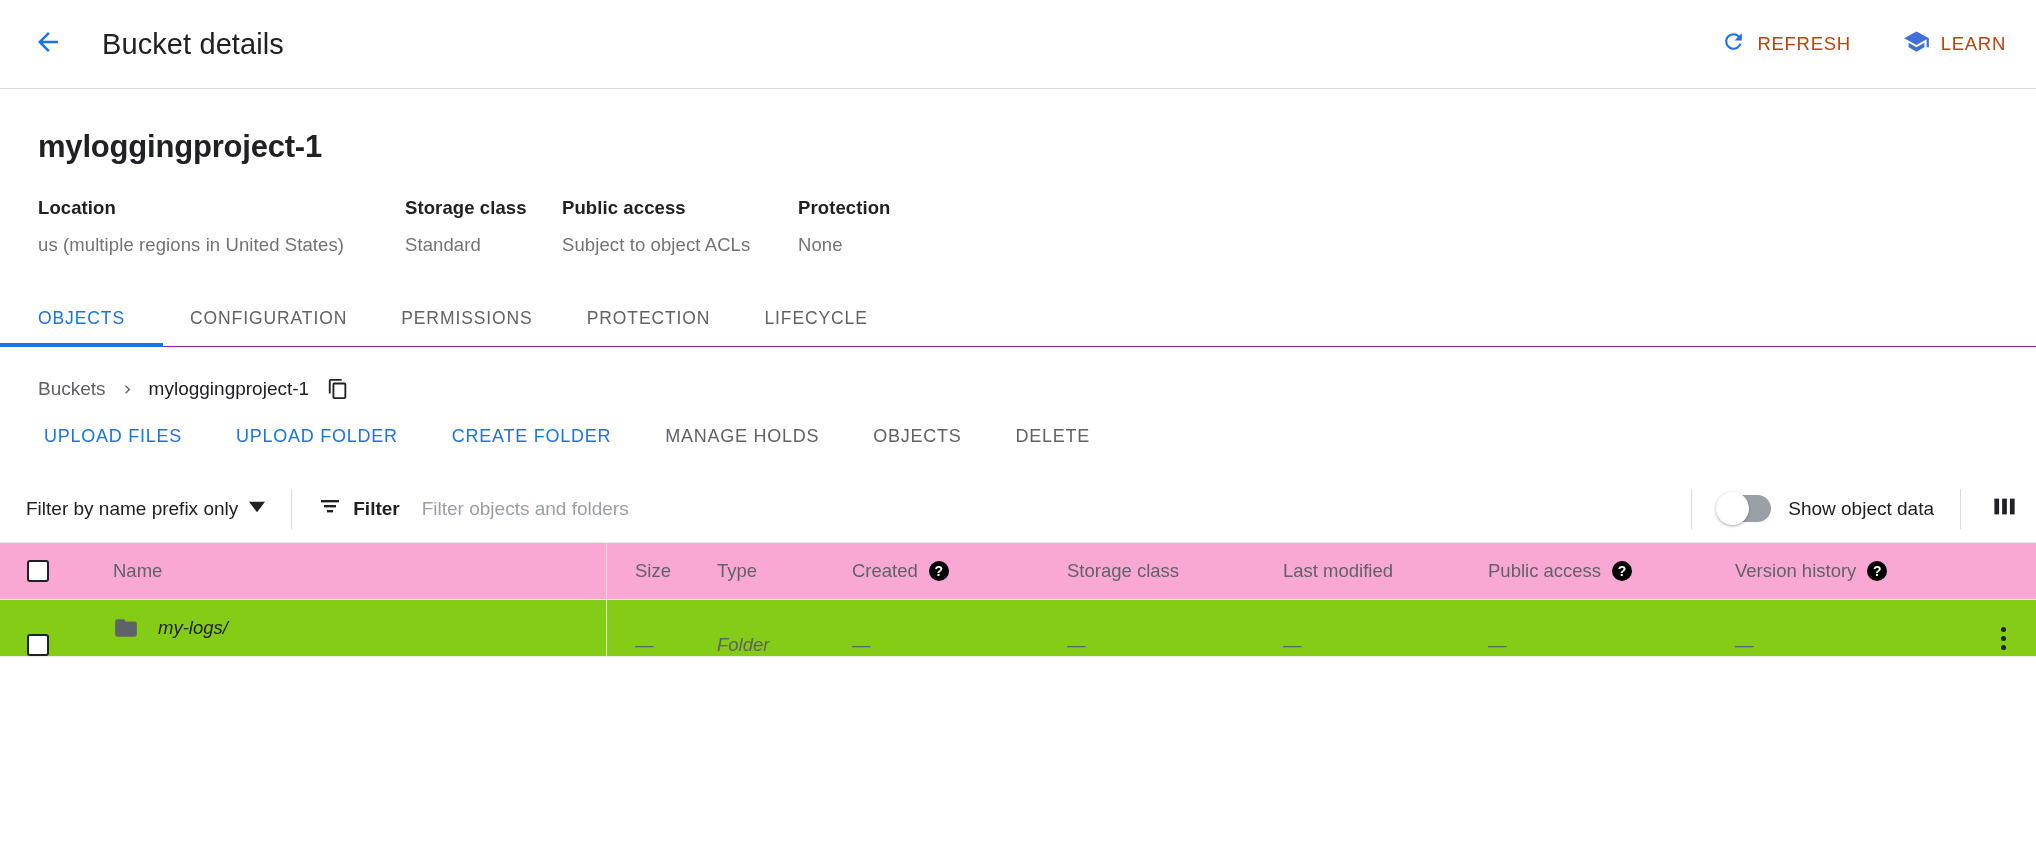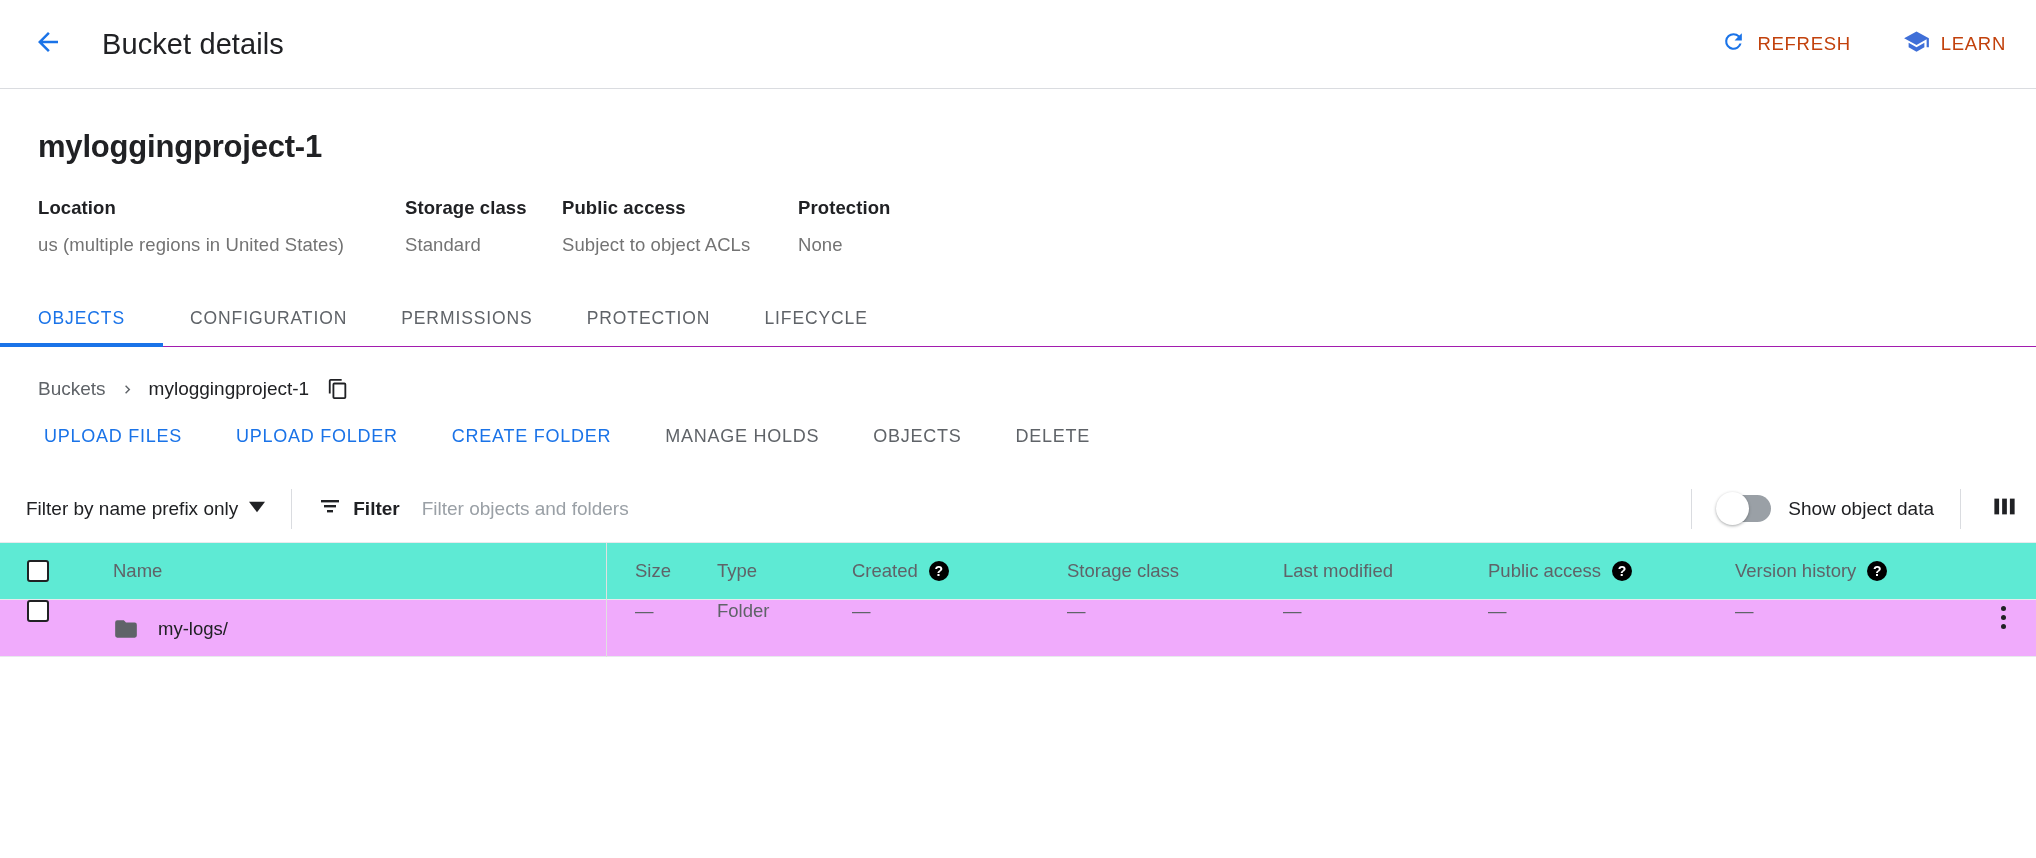--- a/index.html
+++ b/index.html
@@ -215,29 +215,30 @@
   }
   .toggle-label { font-size: 19px; color: #202124; white-space: nowrap; }
   .col-settings { display:flex; align-items:center; cursor:pointer; padding-left: 4px;}
 
   
   .tbl { width: 100%; }
   .thead {
     display: flex;
     align-items: center;
     height: 57px;
-    background: #5eead4;
+    background: #f9a8d4;
     border-bottom: 1px solid #e8eaed;
   }
   .trow {
     display: flex;
-    align-items: flex-start;
+    align-items: flex-end;
     height: 57px;
-    background: #f0abfc;
+    background: #84cc16;
     border-bottom: 1px solid #e8eaed;
+    font-style: italic;
   }
   .cell { display: flex; align-items: center; font-size: 18.5px; }
   .c-check  { width: 76px; justify-content: center; flex: 0 0 auto; }
   .c-name   { width: 531px; flex: 0 0 auto; border-right: 1px solid #e0e0e0; height: 100%; align-items: center; padding-left: 37px; }
   .thead .c-name, .trow .c-name { height: 57px; }
   .c-size   { width: 110px; flex: 0 0 auto; padding-left: 28px; }
   .c-type   { width: 135px; flex: 0 0 auto; }
   .c-created{ width: 215px; flex: 0 0 auto; }
   .c-storage{ width: 216px; flex: 0 0 auto; }
   .c-modif  { width: 205px; flex: 0 0 auto; }

